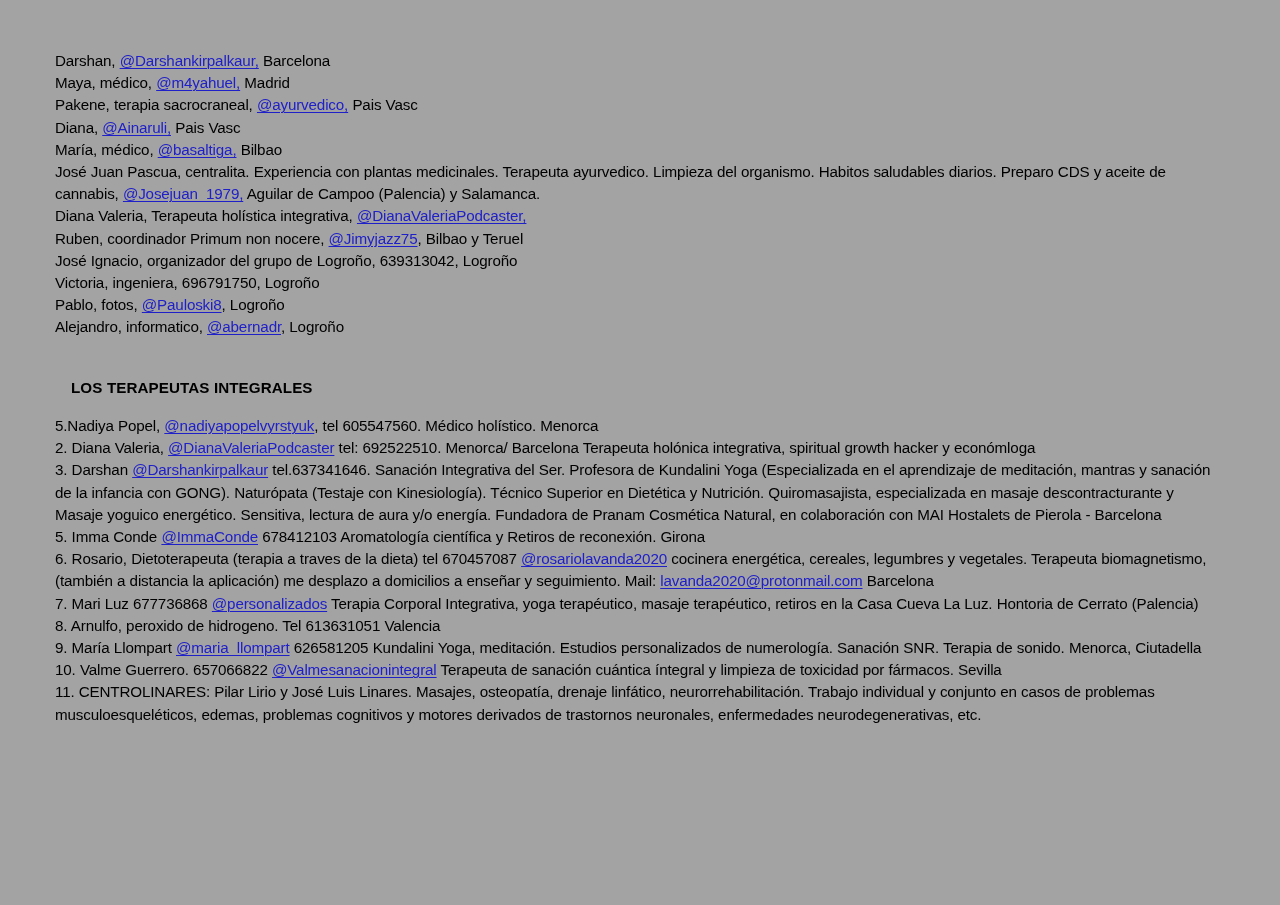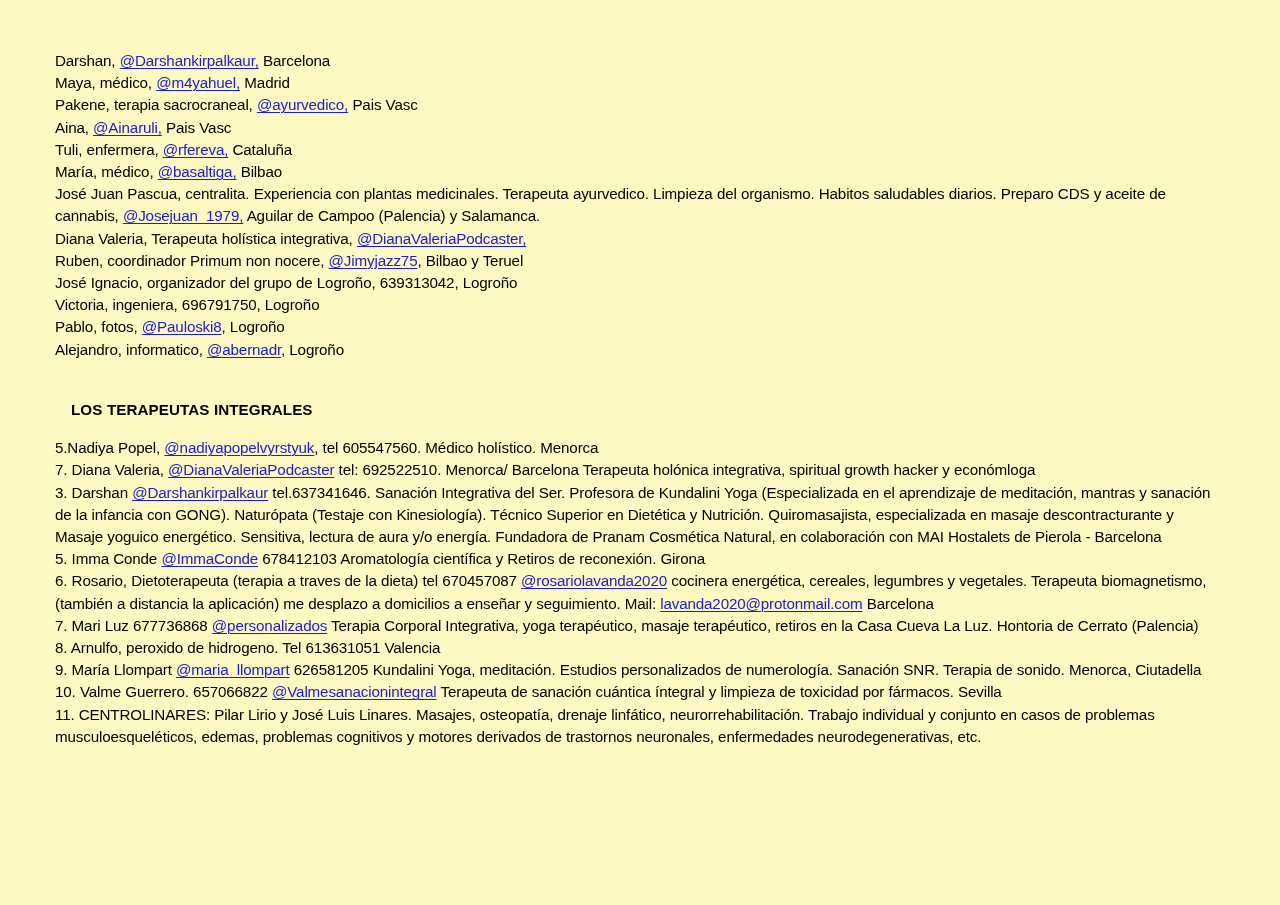--- a/index.html
+++ b/index.html
@@ -11,21 +11,21 @@
     width: 1280px;
     height: 905px;
     font-family: "Liberation Sans", sans-serif;
     color: #000000;
     -webkit-font-smoothing: antialiased;
   }
   .page {
     position: relative;
     width: 1280px;
     height: 905px;
-    background: #fef9c3;
+    background: #a3a3a3;
     box-sizing: border-box;
     padding: 50px 55px 0 55px;
     overflow: hidden;
   }
   .doc-body {
     font-size: 15.2px;
     line-height: 22.2px;
     color: #000000;
     letter-spacing: -0.01em;
     word-spacing: 0.01em;
@@ -58,39 +58,38 @@
 </head>
 <body>
 
 <div class="page">
   <div class="doc-body">
 
     <div id="contacts-block">
         <p class="para"><span class="txt">Darshan, </span><span class="lnk">@Darshankirpalkaur,</span><span class="txt"> Barcelona</span></p>
         <p class="para"><span class="txt">Maya, médico, </span><span class="lnk">@m4yahuel,</span><span class="txt"> Madrid</span></p>
         <p class="para"><span class="txt">Pakene, terapia sacrocraneal, </span><span class="lnk">@ayurvedico,</span><span class="txt"> Pais Vasc</span></p>
-        <p class="para"><span class="txt">Aina, </span><span class="lnk">@Ainaruli,</span><span class="txt"> Pais Vasc</span></p>
-        <p class="para"><span class="txt">Tuli, enfermera, </span><span class="lnk">@rfereva,</span><span class="txt"> Cataluña</span></p>
+        <p class="para"><span class="txt">Diana, </span><span class="lnk">@Ainaruli,</span><span class="txt"> Pais Vasc</span></p>
         <p class="para"><span class="txt">María, médico, </span><span class="lnk">@basaltiga,</span><span class="txt"> Bilbao</span></p>
         <p class="para"><span class="txt">José Juan Pascua, centralita. Experiencia con plantas medicinales. Terapeuta ayurvedico. Limpieza del organismo. Habitos saludables diarios. Preparo CDS y aceite de cannabis, </span><span class="lnk">@Josejuan_1979,</span><span class="txt"> Aguilar de Campoo (Palencia) y Salamanca.</span></p>
         <p class="para"><span class="txt">Diana Valeria, Terapeuta holística integrativa, </span><span class="lnk">@DianaValeriaPodcaster,</span></p>
         <p class="para"><span class="txt">Ruben, coordinador Primum non nocere, </span><span class="lnk">@Jimyjazz75</span><span class="txt">, Bilbao y Teruel</span></p>
         <p class="para"><span class="txt">José Ignacio, organizador del grupo de Logroño, 639313042, Logroño</span></p>
         <p class="para"><span class="txt">Victoria, ingeniera, 696791750, Logroño</span></p>
         <p class="para"><span class="txt">Pablo, fotos, </span><span class="lnk">@Pauloski8</span><span class="txt">, Logroño</span></p>
         <p class="para"><span class="txt">Alejandro, informatico, </span><span class="lnk">@abernadr</span><span class="txt">, Logroño</span></p>
       </div>
 
     <p class="para blank"></p>
 
     <p class="heading">LOS TERAPEUTAS INTEGRALES</p>
 
     <div id="therapists-block">
         <p class="para"><span class="txt">5.Nadiya Popel, </span><span class="lnk">@nadiyapopelvyrstyuk</span><span class="txt">, tel 605547560. Médico holístico. Menorca</span></p>
-        <p class="para"><span class="txt">7.  Diana Valeria, </span><span class="lnk">@DianaValeriaPodcaster</span><span class="txt"> tel: 692522510. Menorca/ Barcelona Terapeuta holónica integrativa, spiritual growth hacker y económloga</span></p>
+        <p class="para"><span class="txt">2.  Diana Valeria, </span><span class="lnk">@DianaValeriaPodcaster</span><span class="txt"> tel: 692522510. Menorca/ Barcelona Terapeuta holónica integrativa, spiritual growth hacker y económloga</span></p>
         <p class="para"><span class="txt">3. Darshan </span><span class="lnk">@Darshankirpalkaur</span><span class="txt"> tel.637341646.  Sanación Integrativa del Ser. Profesora de Kundalini Yoga (Especializada en el aprendizaje de meditación, mantras y sanación de la infancia con GONG). Naturópata  (Testaje con Kinesiología). Técnico Superior en Dietética y Nutrición. Quiromasajista, especializada en masaje descontracturante y Masaje yoguico energético.  Sensitiva, lectura de aura y/o energía. Fundadora de Pranam Cosmética Natural, en colaboración con MAI Hostalets de Pierola - Barcelona</span></p>
         <p class="para"><span class="txt">5. Imma Conde </span><span class="lnk">@ImmaConde</span><span class="txt"> 678412103 Aromatología científica y Retiros de reconexión. Girona</span></p>
         <p class="para"><span class="txt">6. Rosario, Dietoterapeuta (terapia a traves de la dieta) tel 670457087  </span><span class="lnk">@rosariolavanda2020</span><span class="txt"> cocinera energética, cereales, legumbres y vegetales. Terapeuta biomagnetismo, (también a distancia la aplicación) me desplazo a domicilios a enseñar y seguimiento. Mail: </span><span class="lnk">lavanda2020@protonmail.com</span><span class="txt"> Barcelona</span></p>
         <p class="para"><span class="txt">7. Mari Luz 677736868  </span><span class="lnk">@personalizados</span><span class="txt"> Terapia Corporal Integrativa, yoga terapéutico, masaje terapéutico, retiros en la Casa Cueva La Luz. Hontoria de Cerrato (Palencia)</span></p>
         <p class="para"><span class="txt">8. Arnulfo, peroxido de hidrogeno. Tel 613631051 Valencia</span></p>
         <p class="para"><span class="txt">9. María Llompart </span><span class="lnk">@maria_llompart</span><span class="txt"> 626581205 Kundalini Yoga, meditación. Estudios personalizados de numerología. Sanación SNR. Terapia de sonido. Menorca, Ciutadella</span></p>
         <p class="para"><span class="txt">10. Valme Guerrero. 657066822 </span><span class="lnk">@Valmesanacionintegral</span><span class="txt"> Terapeuta de sanación cuántica íntegral y limpieza de toxicidad por fármacos. Sevilla</span></p>
         <p class="para"><span class="txt">11. CENTROLINARES: Pilar Lirio y José Luis Linares. Masajes, osteopatía, drenaje linfático, neurorrehabilitación. Trabajo individual y conjunto en casos de problemas musculoesqueléticos, edemas, problemas cognitivos y motores derivados de trastornos neuronales, enfermedades neurodegenerativas, etc.</span></p>
       </div>
 

